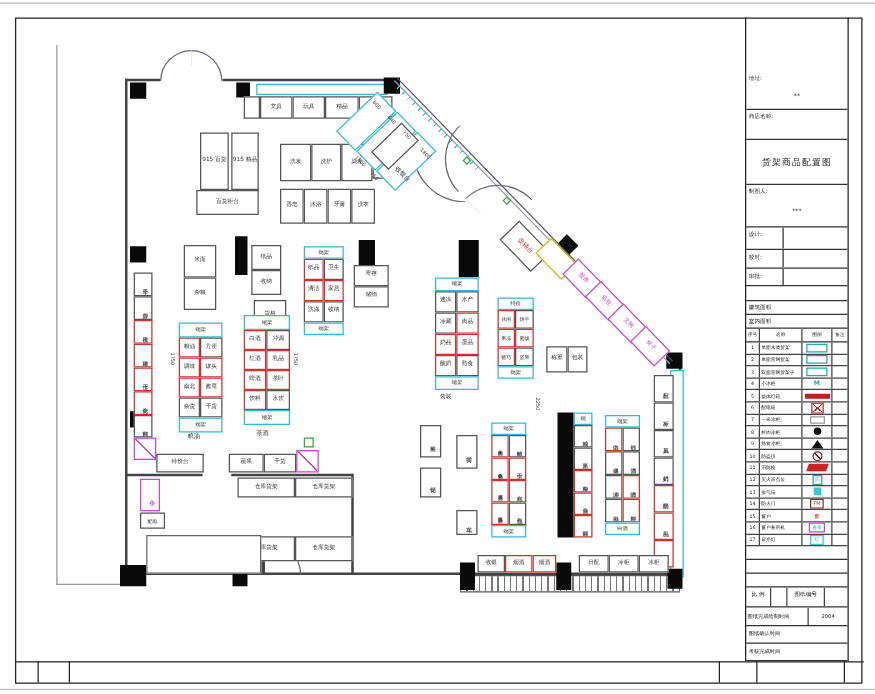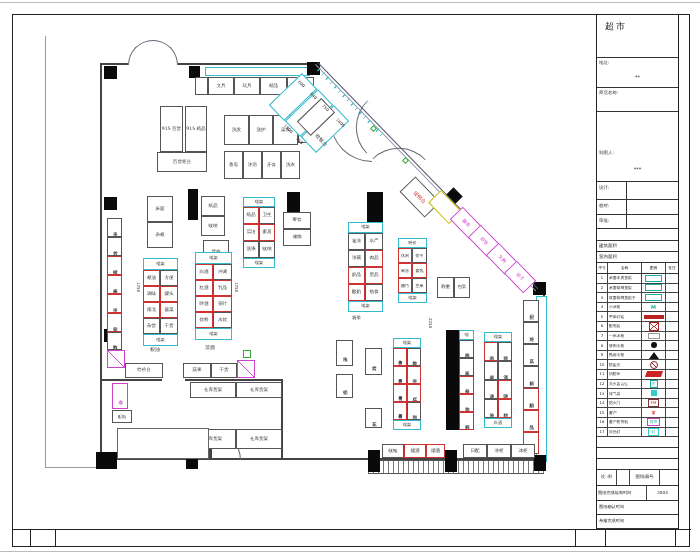--- a/index.html
+++ b/index.html
@@ -540,28 +540,28 @@
       <div class="ptext" style="left: 338px; top: 118px; transform: rotate(46deg); font-size: 4px;">1800</div>
       <div class="ptext" style="left: 150px; top: 347px; font-size: 5px;">粮油</div>
       <div class="ptext" style="left: 205px; top: 345px; font-size: 5px;">茶酒</div>
       <div class="ptext" style="left: 352px; top: 316px; font-size: 4.5px;">袋装</div>
       <div class="ptext vert" style="left: 136px; top: 282px; font-size: 4px;">1750</div>
       <div class="ptext vert" style="left: 234px; top: 282px; font-size: 4px;">1750</div>
       <div class="ptext vert" style="left: 428px; top: 318px; font-size: 4px;">2250</div>
     </div>
 
   <div id="titleblock">
-    <div class="tbrow tb-big" style="top:0;height:44px">超市</div>
     <div class="tbrow" style="top:44px;height:30px">
       <span class="tb-lab">地址:</span>
       <span class="tb-val">**</span>
     </div>
     <div class="tbrow" style="top:74px;height:24px">
       <span class="tb-lab">商店名称:</span>
     </div>
+    <div class="tbrow tb-title" style="top:98px;height:36px">货架商品配置图</div>
     <div class="tbrow" style="top:134px;height:34px">
       <span class="tb-lab">制图人:</span>
       <span class="tb-val">***</span>
     </div>
     <div class="tbrow tb-split" style="top:168px;height:18px">
       <span class="l">设计:</span>
         <span class="v"></span>
     </div>
     <div class="tbrow tb-split" style="top:186px;height:15px">
       <span class="l">校对:</span>

